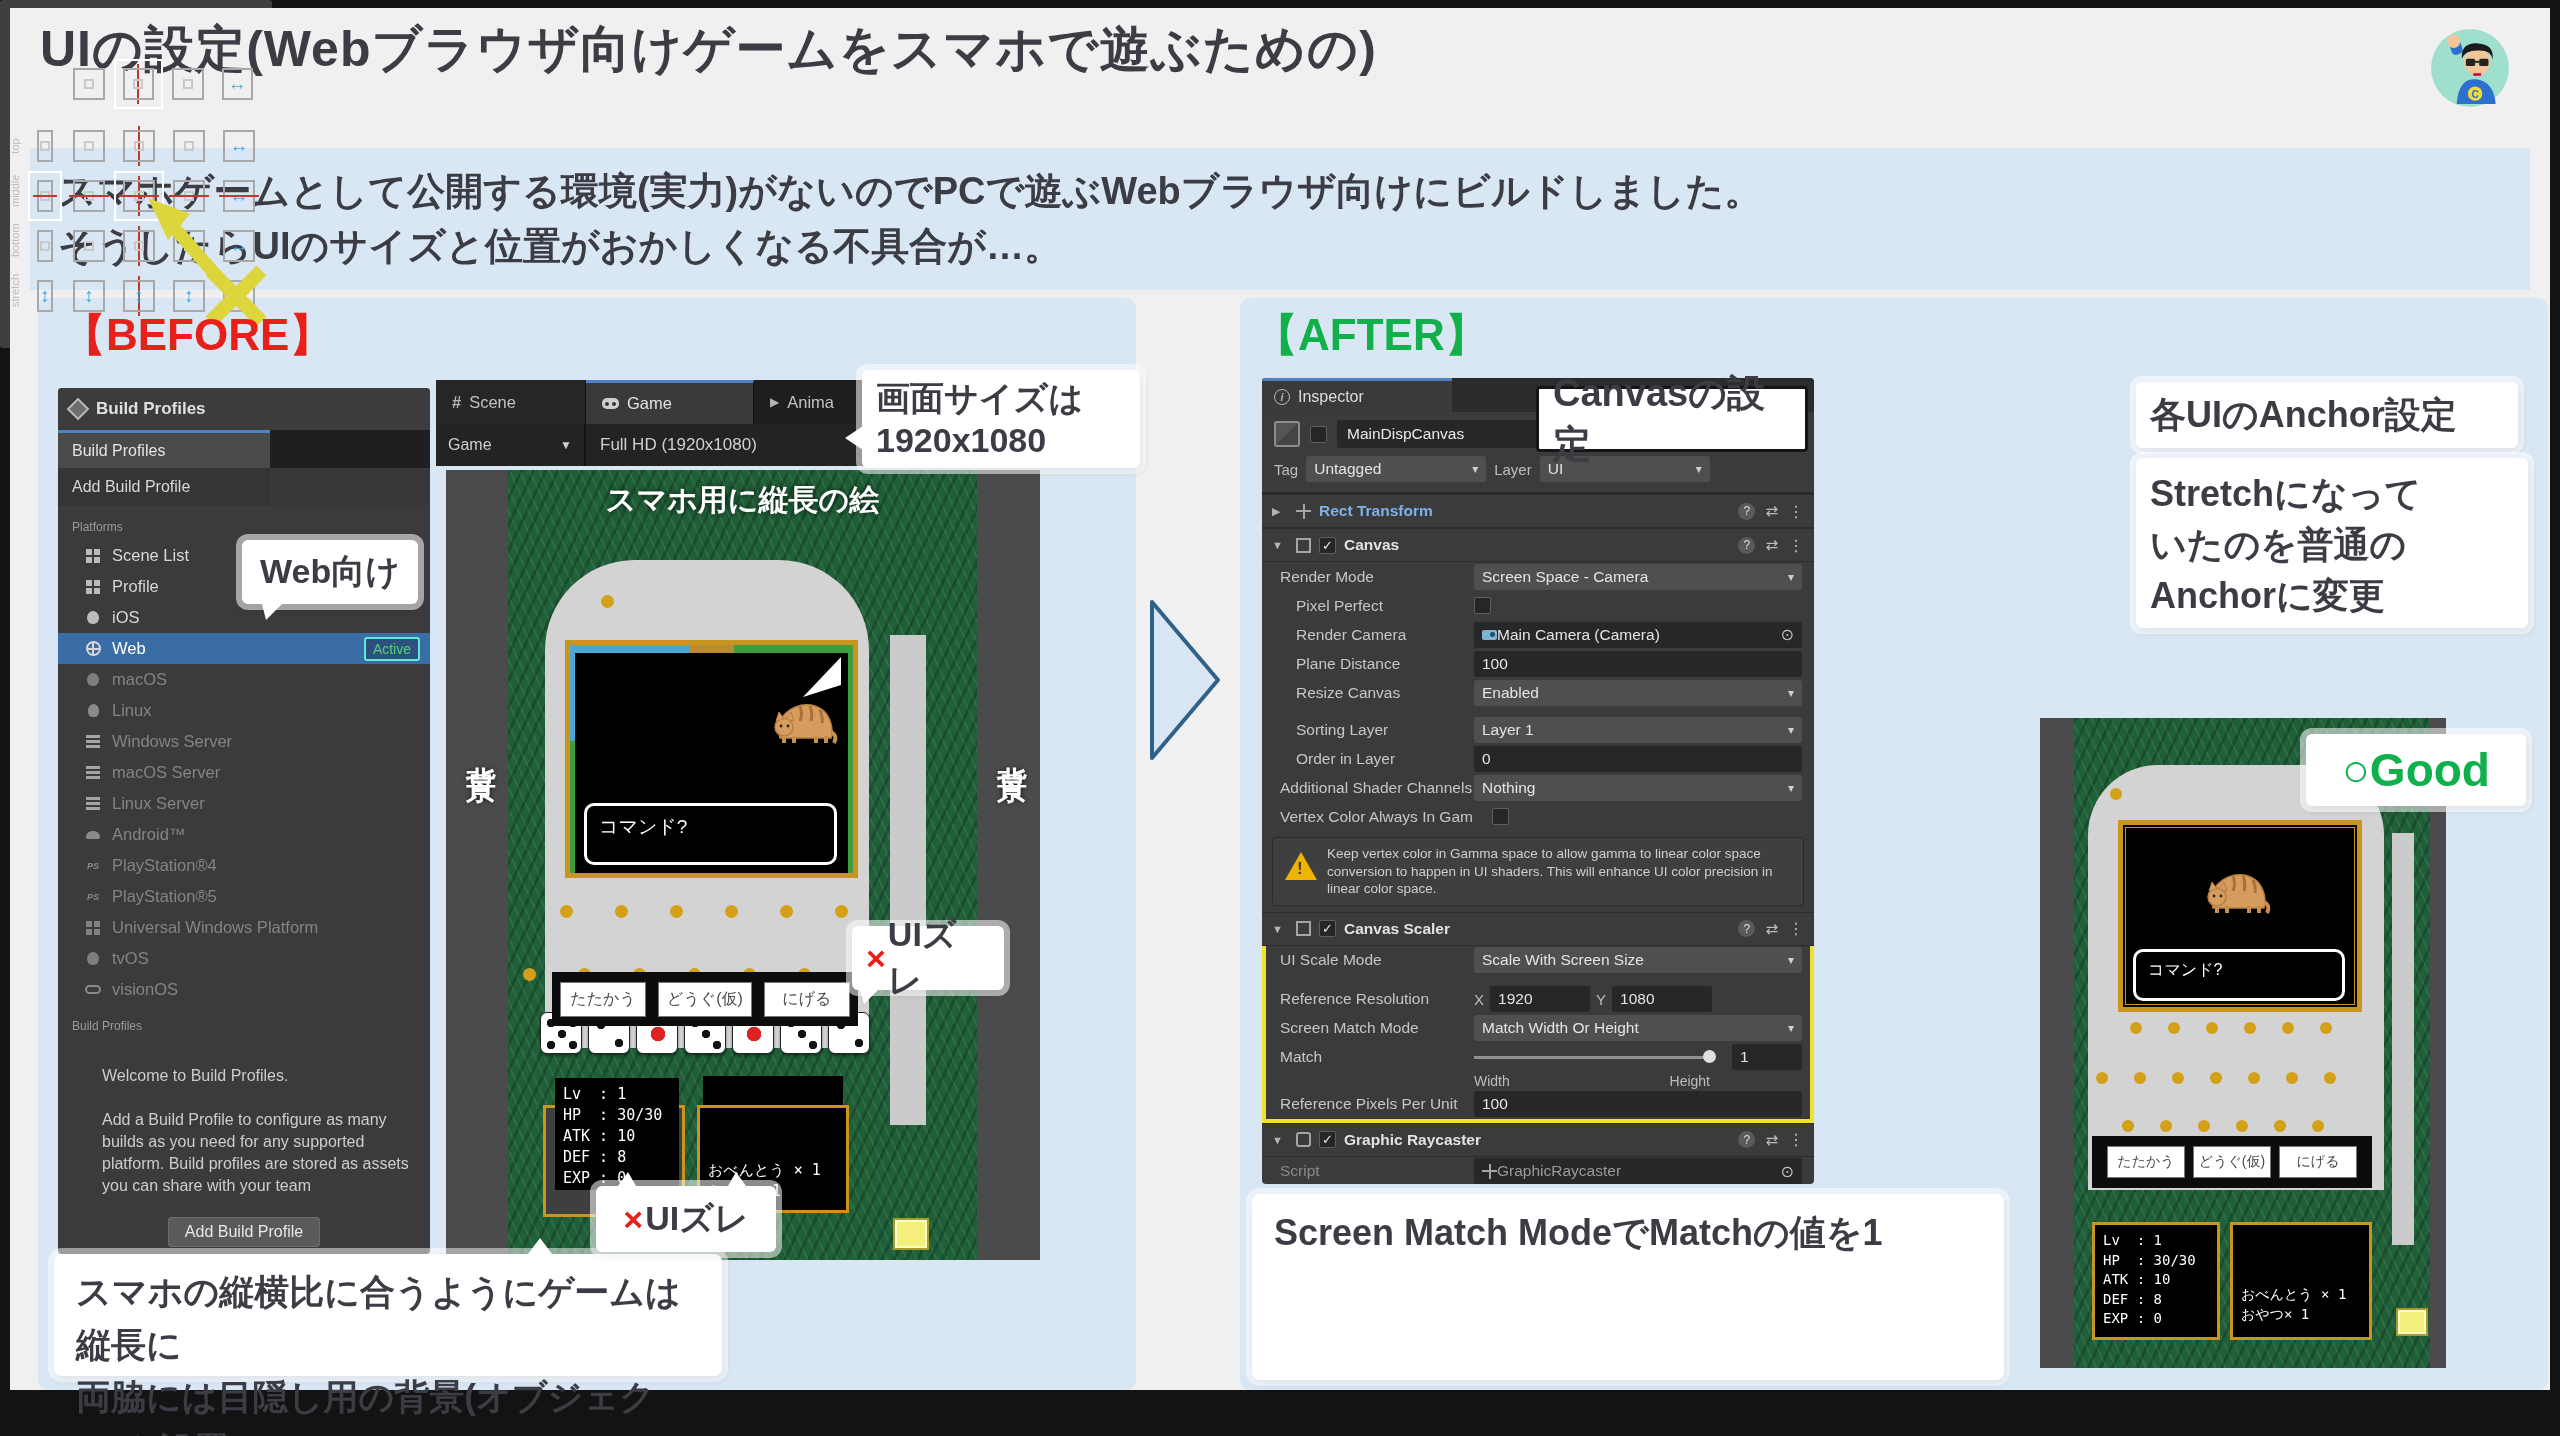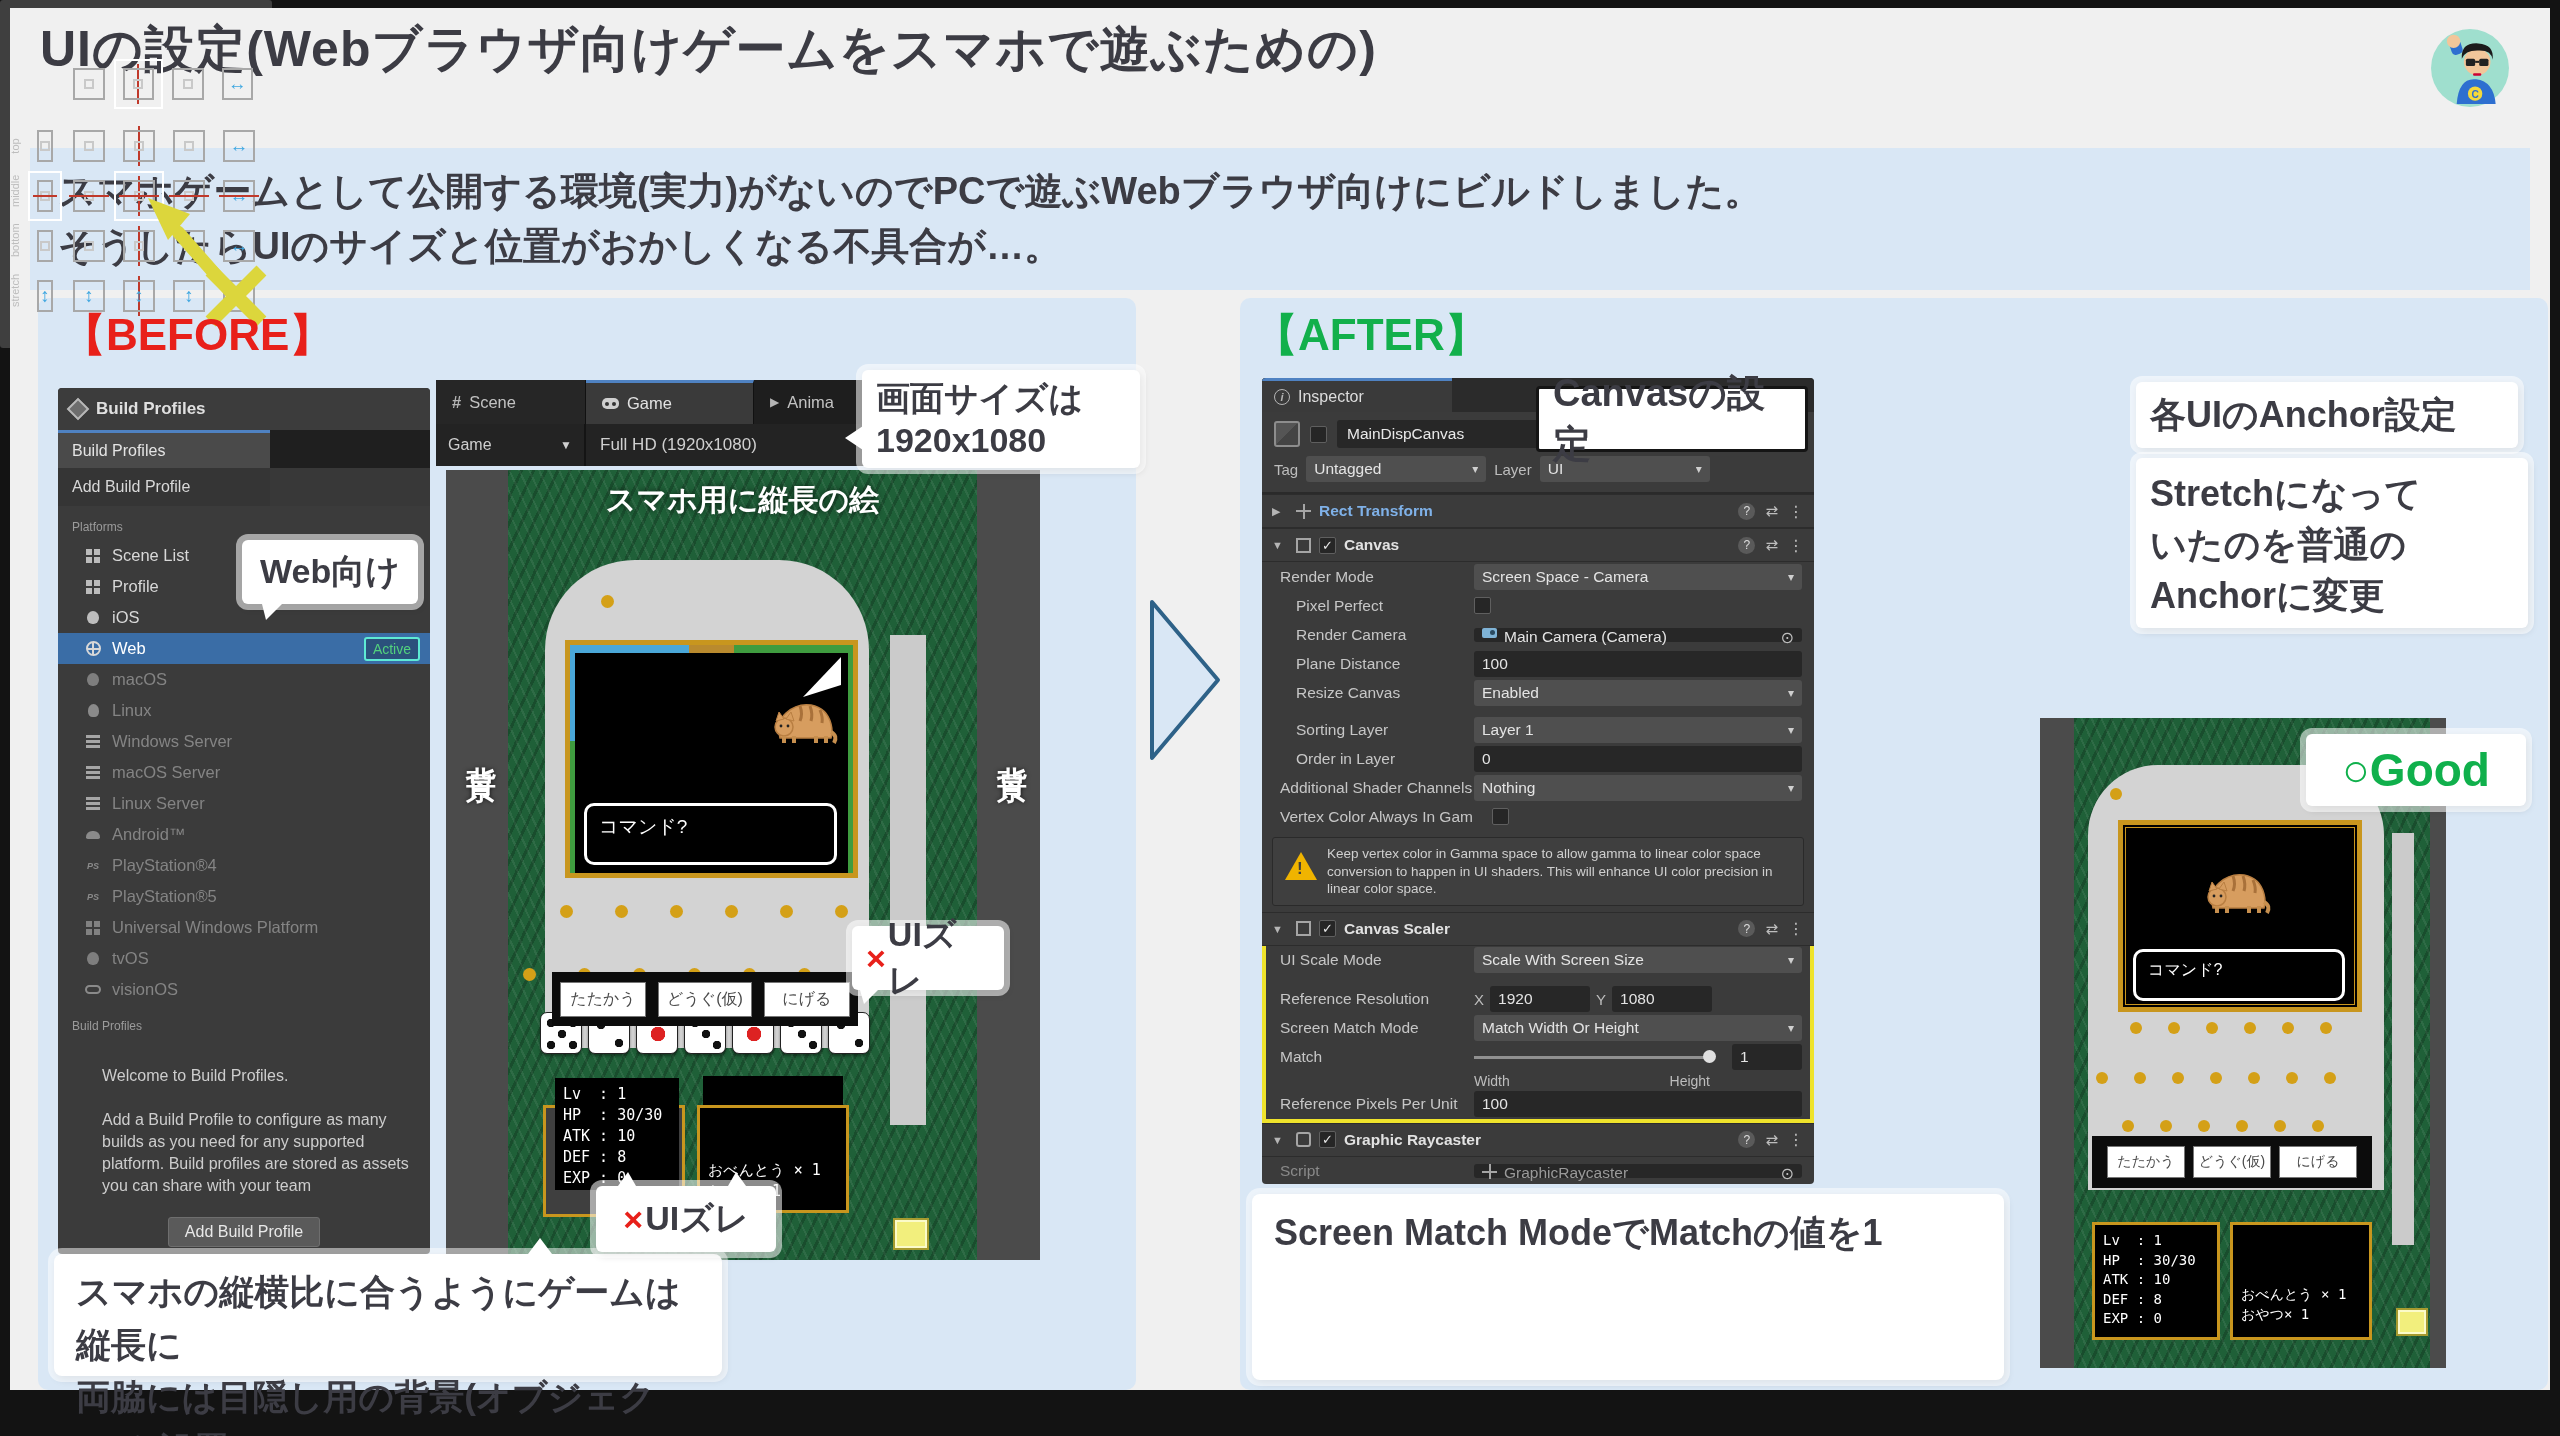--- a/index.html
+++ b/index.html
@@ -142,21 +142,21 @@
 .itagrow{display:flex;align-items:center;gap:8px;padding:4px 12px 10px;border-bottom:2px solid #2a2a2a}
 .small-lb{color:#bdbdbd;font-size:15px;flex:none}
 .sechdr{display:flex;align-items:center;gap:8px;height:34px;padding:0 10px;background:#3b3b3b;border-top:1px solid #2c2c2c;border-bottom:1px solid #2c2c2c}
 .sechdr .stitle{font-weight:bold;color:#e2e2e2}
 .sechdr .stitle.blue{color:#7fb1e8}
 .prow{display:flex;align-items:center;min-height:29px;padding:1px 12px 1px 0}
 .pl{width:212px;flex:none;color:#c6c6c6;padding-left:18px;font-size:15.5px;white-space:nowrap;overflow:hidden}
 .pl.ind{padding-left:34px}
 .pl.dim{color:#8a8a8a}
 .pv{flex:1;display:flex;align-items:center;gap:6px;min-width:0}
-.objfield{background:#272727;border-radius:3px;height:14px;display:flex;gap:7px;padding:0 8px;flex:1;color:#e4e4e4;font-size:15.5px}
+.objfield{background:#272727;border-radius:3px;height:26px;display:flex;align-items:center;padding:0 8px;flex:1;color:#e4e4e4;font-size:15.5px}
 .objfield.dim span{color:#9a9a9a}
 .ic-cam{width:15px;height:10px;background:#7fb3d6;border-radius:2px;position:relative;flex:none}
 .ic-cam::after{content:"";position:absolute;right:2px;top:2.5px;width:5px;height:5px;border-radius:50%;background:#2a4a60}
 .ic-rt{width:15px;height:15px;position:relative;flex:none}
 .ic-rt::before{content:"";position:absolute;left:6.5px;top:0;width:2px;height:15px;background:#a5a5a5}
 .ic-rt::after{content:"";position:absolute;top:6.5px;left:0;height:2px;width:15px;background:#a5a5a5}
 .warnbox{margin:6px 10px;background:#3f3f3f;border:1px solid #2a2a2a;border-radius:3px;padding:7px 10px 7px 54px;position:relative;color:#cfcfcf;font-size:13.5px;line-height:1.3}
 .warntri{position:absolute;left:12px;top:14px;width:0;height:0;border-left:16px solid transparent;border-right:16px solid transparent;border-bottom:28px solid #f0b400}
 .warntri::after{content:"!";position:absolute;left:-4px;top:6px;color:#3f3f3f;font-weight:bold;font-size:17px}
 .scaler-hl{box-shadow:inset 0 0 0 4px #efe32b;padding-bottom:4px}

